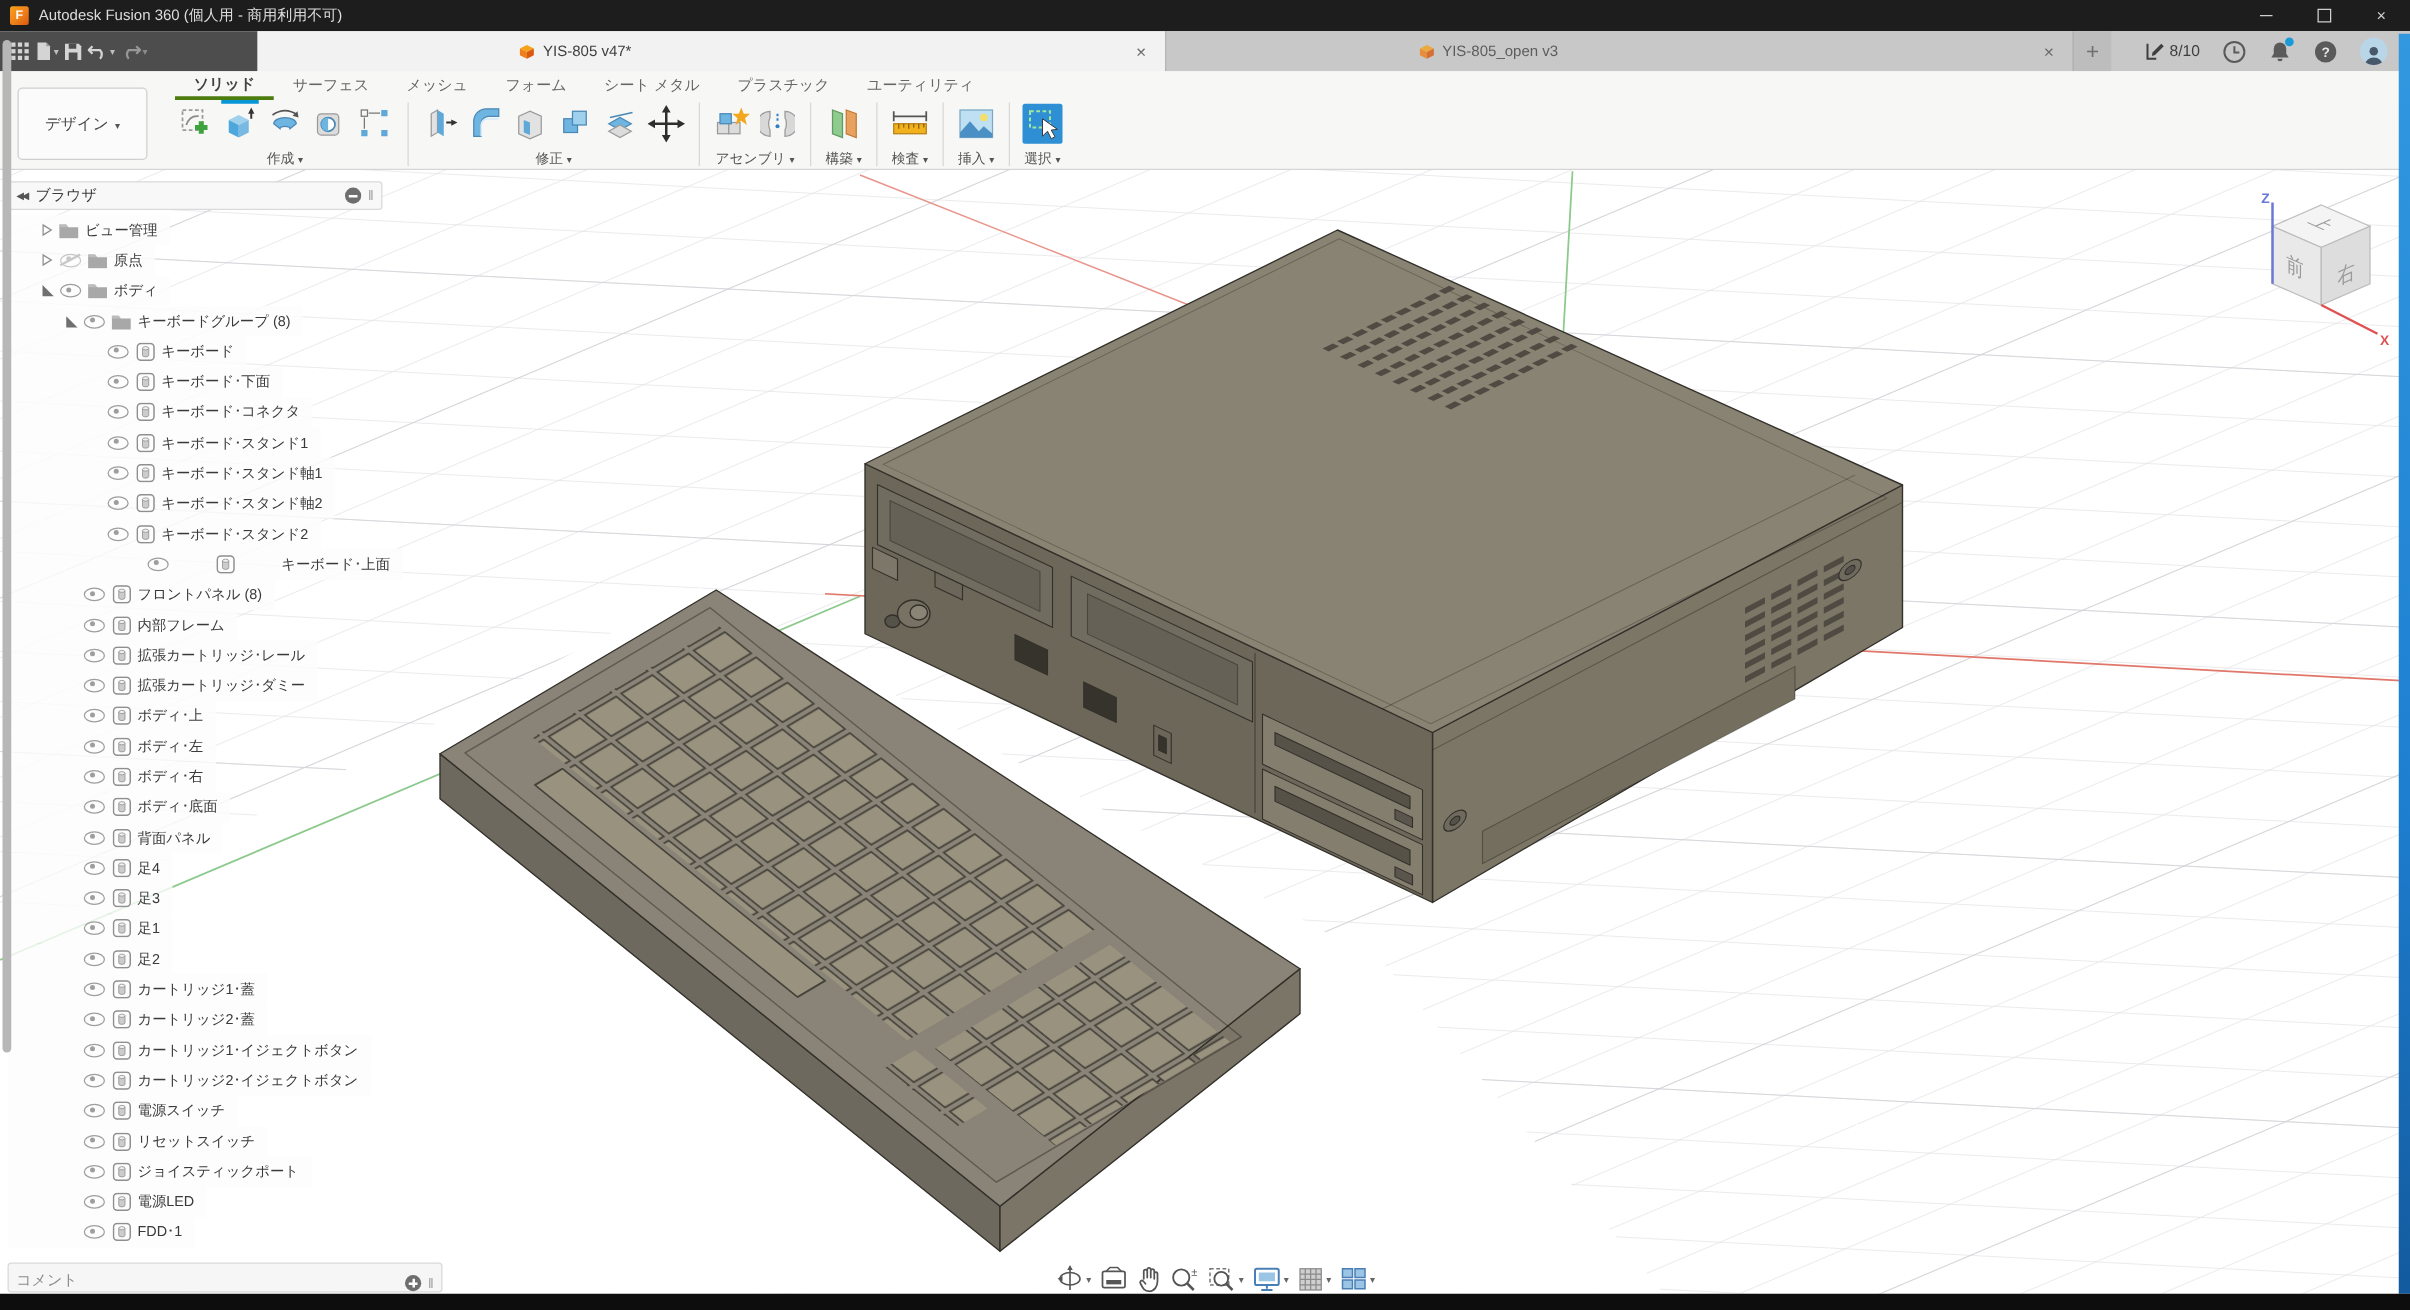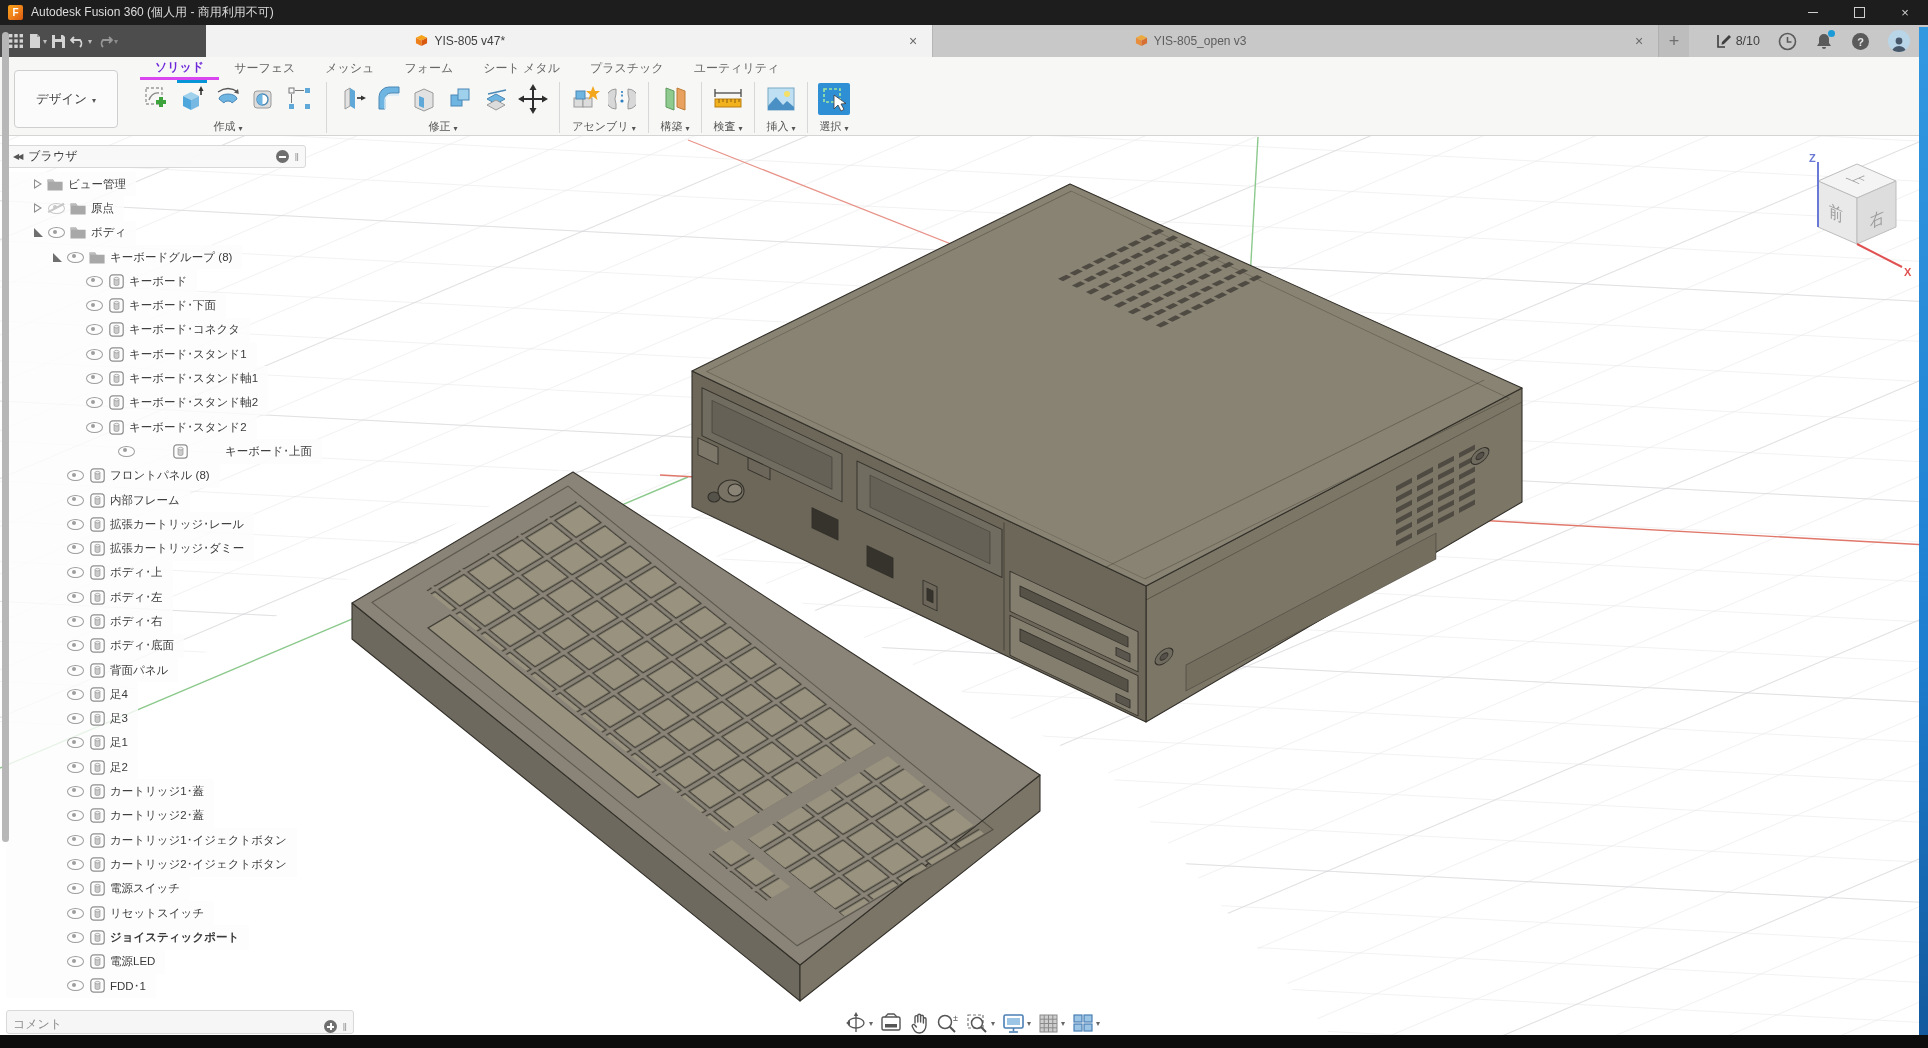--- a/index.html
+++ b/index.html
@@ -18,35 +18,35 @@
   .wbtn .maxbox{width:9px;height:9px;border:1px solid #cfcfcf;}
   
   #appbar{position:absolute;left:0;top:25px;width:100%;height:32px;background:#c8c8c8;display:flex;}
   #quickicons{width:206px;height:100%;background:#4d4d4d;display:flex;align-items:center;gap:4px;padding-left:8px;box-sizing:border-box;}
   .qicon{display:flex;align-items:center;color:#d4d4d4;}
   .qicon svg{display:block;}
   .qcaret{color:#bdbdbd;font-size:8px;margin-left:1px;}
   .doctab{height:100%;display:flex;align-items:center;font-size:12px;box-sizing:border-box;padding:0 10px;}
   .doctab.active{width:726px;background:#f2f2f2;color:#3f3f3f;}
   .doctab.inactive{width:726px;background:#c8c8c8;color:#5d5d5d;border-left:1px solid #b5b5b5;}
-  .doctab .dlabel{flex:0 0 auto;margin:0 auto;display:flex;align-items:flex-start;gap:6px;}
+  .doctab .dlabel{flex:0 0 auto;margin:0 auto;display:flex;align-items:flex-end;gap:6px;}
   .tabclose{margin-left:auto;color:#6a6a6a;font-size:14px;width:18px;text-align:center;}
   .cubeicon{width:13px;height:13px;display:block;}
   #newtab{width:30px;height:100%;background:#bdbdbd;display:flex;align-items:center;justify-content:center;color:#6f6f6f;font-size:18px;border-left:1px solid #b0b0b0;}
   #appright{flex:1;display:flex;align-items:center;justify-content:flex-end;gap:18px;padding-right:18px;}
   #verbadge{display:flex;align-items:center;gap:4px;color:#3f3f3f;font-size:12.5px;}
   .statusicon{color:#5a5a5a;display:flex;align-items:center;}
   #bellwrap{position:relative;}
   #belldot{position:absolute;right:-2px;top:-2px;width:7px;height:7px;border-radius:50%;}
   #avatar{width:22px;height:22px;border-radius:50%;background:#b9d6e8;display:flex;align-items:flex-end;justify-content:center;overflow:hidden;}
   
   #ribbon{position:absolute;left:0;top:57px;width:100%;height:78px;background:#f7f7f6;border-bottom:1px solid #d5d5d5;}
   #rtabs{position:absolute;left:140px;top:0;height:23px;display:flex;}
   .rtab{padding:0 15px;font-size:12px;color:#666;display:flex;align-items:center;height:100%;box-sizing:border-box;}
-  .rtab.active{color:#6d28d9;border-bottom:3px solid #d946ef;font-weight:bold;}
+  .rtab.active{color:#404040;border-bottom:3px solid #4d7c0f;font-weight:bold;}
   #designbtn{position:absolute;left:14px;top:13px;width:102px;height:56px;background:#fbfbfb;border:1px solid #cfcfcf;border-radius:4px;
              display:flex;align-items:center;justify-content:center;font-size:12.5px;color:#444;gap:5px;}
   #toolrow{position:absolute;left:134px;top:23px;height:55px;display:flex;align-items:stretch;}
   .tgroup{display:flex;flex-direction:column;align-items:center;padding:0 6px;}
   .ticons{display:flex;align-items:center;gap:4px;height:38px;}
   .ticon{width:32px;height:32px;display:flex;align-items:center;justify-content:center;position:relative;}
   .ticon.activetool::before{content:"";position:absolute;left:1px;right:1px;top:-3px;height:3px;background:#0696d7;}
   .ticon.selecttool{background:#2e8fd5;border-radius:2px;}
   .tlabel{font-size:11px;color:#555;display:flex;align-items:center;gap:3px;margin-top:1px;}
   .caret::after{content:"▾";font-size:8px;color:#555;}
@@ -1017,21 +1017,21 @@
               <svg width="15" height="15" viewBox="0 0 15 15">
                 <rect x="0.8" y="0.8" width="13.4" height="13.4" rx="3" fill="#fdfdfd" stroke="#8f8f8f" stroke-width="1.2"></rect>
                 <path d="M5 4.6 h5 v5.6 a2.5 1.3 0 0 1 -5 0 z" fill="#cccccc" stroke="#8a8a8a" stroke-width="0.6"></path>
                 <ellipse cx="7.5" cy="4.6" rx="2.5" ry="1.3" fill="#efefef" stroke="#8a8a8a" stroke-width="0.6"></ellipse>
               </svg>
             </span>
             <span class="blabel">リセットスイッチ</span>
           </span>
         </div>
         <div class="brow">
-          <span class="pill" style="padding-left: 43px; font-weight: bold;">
+          <span class="pill" style="padding-left: 43px;">
             <span class="expander"></span>
             <span class="eye"></span>
             <span class="bicon">
               <svg width="15" height="15" viewBox="0 0 15 15">
                 <rect x="0.8" y="0.8" width="13.4" height="13.4" rx="3" fill="#fdfdfd" stroke="#8f8f8f" stroke-width="1.2"></rect>
                 <path d="M5 4.6 h5 v5.6 a2.5 1.3 0 0 1 -5 0 z" fill="#cccccc" stroke="#8a8a8a" stroke-width="0.6"></path>
                 <ellipse cx="7.5" cy="4.6" rx="2.5" ry="1.3" fill="#efefef" stroke="#8a8a8a" stroke-width="0.6"></ellipse>
               </svg>
             </span>
             <span class="blabel">ジョイスティックポート</span>

